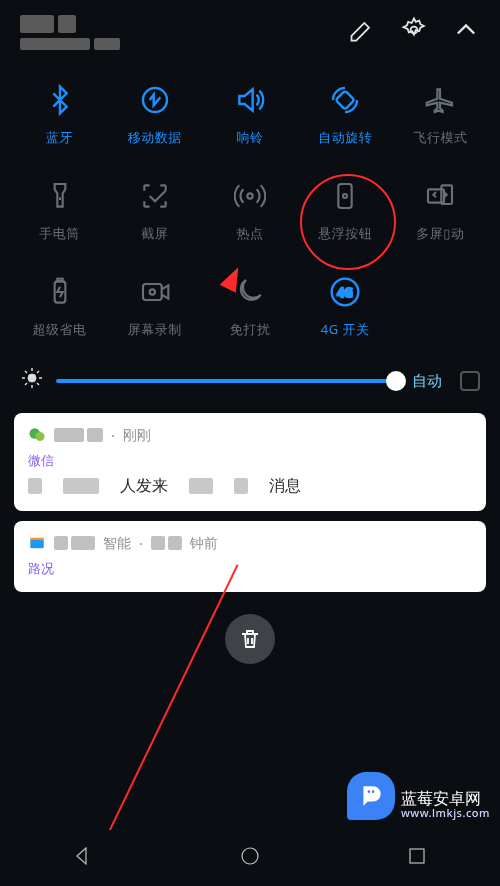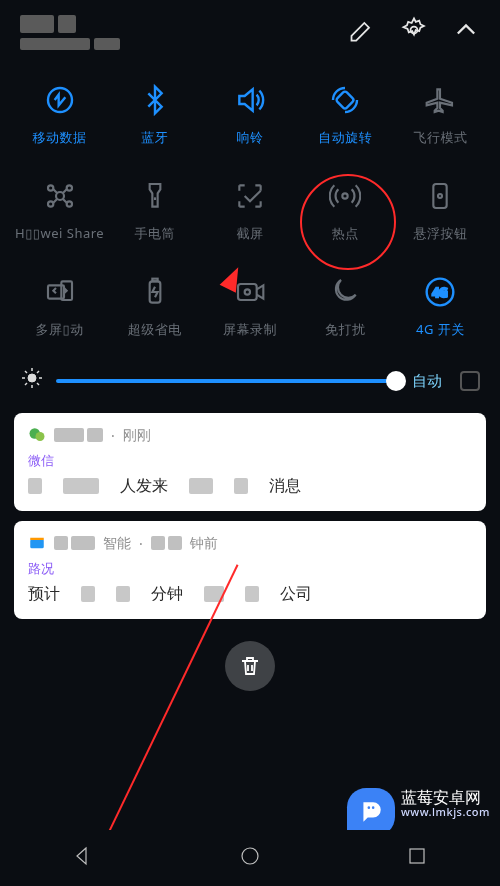--- a/index.html
+++ b/index.html
@@ -35,21 +35,21 @@
   .card-head .pxg .p { background:#c0c0c0; border-radius:2px; }
   .app-icon { width:18px; height:18px; }
   .card-title { font-size:13px; color:#8b5cf6; margin-top:6px; font-weight:400; }
   .card-body { font-size:16px; color:#2a2a2a; margin-top:4px; display:flex; align-items:center; flex-wrap:wrap; gap:21px; }
   .card-body .p { background:#c8c8c8; border-radius:2px; }
   .trash { display:flex; justify-content:center; margin-top:22px; }
   .trash-btn { width:50px; height:50px; border-radius:50%; background:rgba(255,255,255,0.22); display:flex; align-items:center; justify-content:center; }
   .trash-btn svg { width:24px; height:24px; stroke:#fff; }
   .navbar { position:absolute; bottom:0; left:0; right:0; height:56px; display:flex; align-items:center; justify-content:space-around; background:#0a0d12; }
   .navbar svg { width:24px; height:24px; stroke:#bfbfbf; fill:none; stroke-width:1.2; }
-  .watermark { position:absolute; right:10px; bottom:50px; display:flex; align-items:flex-start; gap:6px;margin-top:14px; }
+  .watermark { position:absolute; right:10px; bottom:66px; display:flex; align-items:flex-end; gap:6px;margin-top:14px; }
   .wm-badge { width:48px; height:48px; background:#3b82f6; border-radius:40% 40% 40% 4px; display:flex; align-items:center; justify-content:center; }
   .wm-badge svg { width:26px; height:26px; fill:#fff; }
   .wm-text { display:flex; flex-direction:column; color:#fff; font-size:16px; font-weight:500; line-height:1.15; }
   .wm-text .u { font-size:11px; color:#cfd8ff; letter-spacing:0.5px; }
 </style>
 </head>
 <body>
 
 <div class="panel">
 
@@ -74,61 +74,50 @@
           </svg></span>
       <span><svg viewBox="0 0 24 24" fill="none" stroke="#e6e6e6" stroke-width="2">
             <path d="M5 15l7-7 7 7"></path>
           </svg></span>
     </div>
   </div>
 
   <div class="grid">
     <div class="tile active">
         <svg viewBox="0 0 24 24" fill="none" stroke-width="1.8">
+          <path d="M7 7l10 10-5 5V2l5 5L7 17"></path>
+        </svg>
+        <span class="tile-label">蓝牙</span>
+      </div>
+    <div class="tile active">
+        <svg viewBox="0 0 24 24" fill="none" stroke-width="1.8">
           <circle cx="12" cy="12" r="9"></circle>
           <path d="M8 12l3-4v8l5-6"></path>
         </svg>
         <span class="tile-label">移动数据</span>
       </div>
     <div class="tile active">
         <svg viewBox="0 0 24 24" fill="none" stroke-width="1.8">
-          <path d="M7 7l10 10-5 5V2l5 5L7 17"></path>
-        </svg>
-        <span class="tile-label">蓝牙</span>
-      </div>
-    <div class="tile active">
-        <svg viewBox="0 0 24 24" fill="none" stroke-width="1.8">
           <path d="M4 9v6h4l6 5V4L8 9H4zM17 8a6 6 0 010 8M19 5a10 10 0 010 14"></path>
         </svg>
         <span class="tile-label">响铃</span>
       </div>
     <div class="tile active">
         <svg viewBox="0 0 24 24" fill="none" stroke-width="1.8">
           <rect x="7" y="7" width="10" height="10" rx="2" transform="rotate(45 12 12)"></rect>
           <path d="M3 12a9 9 0 019-9M21 12a9 9 0 01-9 9"></path>
         </svg>
         <span class="tile-label">自动旋转</span>
       </div>
 
     <div class="tile inactive">
         <svg viewBox="0 0 24 24" fill="none" stroke-width="1.6">
           <path d="M21 14l-9-3V4l-2 0v7L2 14v2l8-2v4l-2 2v1l3-1 3 1v-1l-2-2v-4l9 2v-2z"></path>
         </svg>
         <span class="tile-label">飞行模式</span>
-      </div>
-    <div class="tile inactive">
-        <svg viewBox="0 0 24 24" fill="none" stroke-width="1.6">
-          <circle cx="12" cy="12" r="3"></circle>
-          <circle cx="5" cy="6" r="2"></circle>
-          <circle cx="19" cy="6" r="2"></circle>
-          <circle cx="5" cy="18" r="2"></circle>
-          <circle cx="19" cy="18" r="2"></circle>
-          <path d="M7 7l3 3M17 7l-3 3M7 17l3-3M17 17l-3-3"></path>
-        </svg>
-        <span class="tile-label">H▯▯wei Share</span>
       </div>
     <div class="tile inactive">
         <svg viewBox="0 0 24 24" fill="none" stroke-width="1.6">
           <path d="M8 3h8v4l-2 3v10h-4V10L8 7V3z"></path>
           <line x1="12" y1="13" x2="12" y2="15"></line>
         </svg>
         <span class="tile-label">手电筒</span>
       </div>
     <div class="tile inactive">
         <svg viewBox="0 0 24 24" fill="none" stroke-width="1.6">
@@ -251,29 +240,20 @@
         </span>
       <span>智能</span>
         <span style="color:#909090">·</span>
       <span class="pxg">
           <span class="p" style="width:14px;height:14px"></span>
           <span class="p" style="width:14px;height:14px"></span>
         </span>
       <span>钟前</span>
     </div>
     <div class="card-title">路况</div>
-    <div class="card-body">
-      <span>预计</span>
-      <span class="p" style="width:14px;height:16px"></span>
-      <span class="p" style="width:14px;height:16px"></span>
-      <span>分钟</span>
-      <span class="p" style="width:20px;height:16px"></span>
-      <span class="p" style="width:14px;height:16px"></span>
-      <span>公司</span>
-    </div>
   </div>
 </div>
 
 <div class="trash">
   <div class="trash-btn">
     <svg viewBox="0 0 24 24" fill="none" stroke-width="1.8">
         <path d="M4 7h16M9 7V4h6v3M7 7l1 13h8l1-13M10 11v6M14 11v6"></path>
       </svg>
   </div>
 </div>

